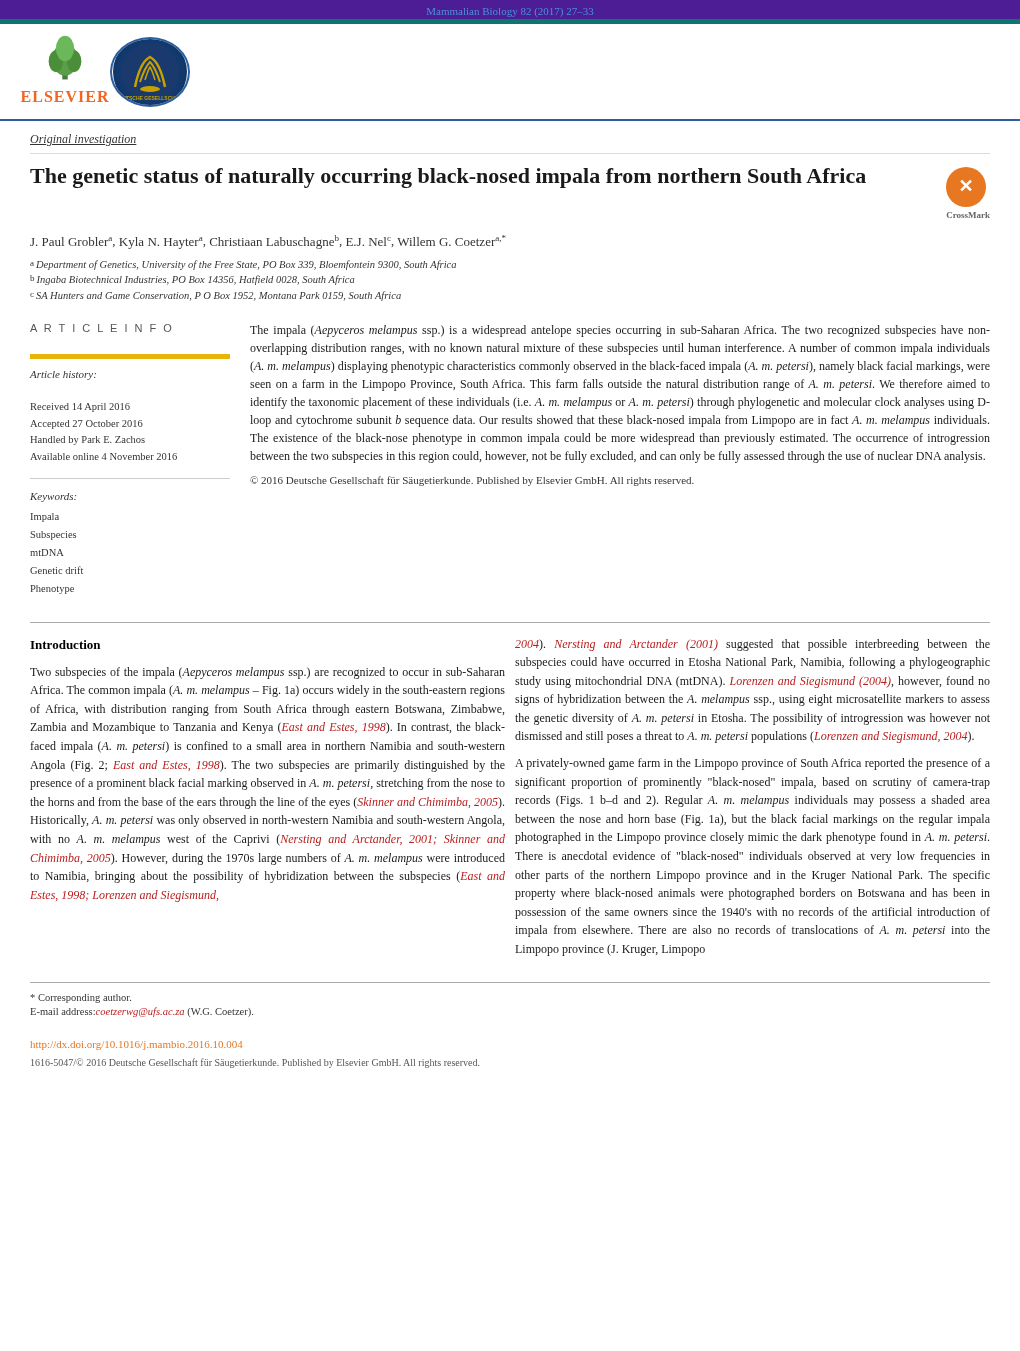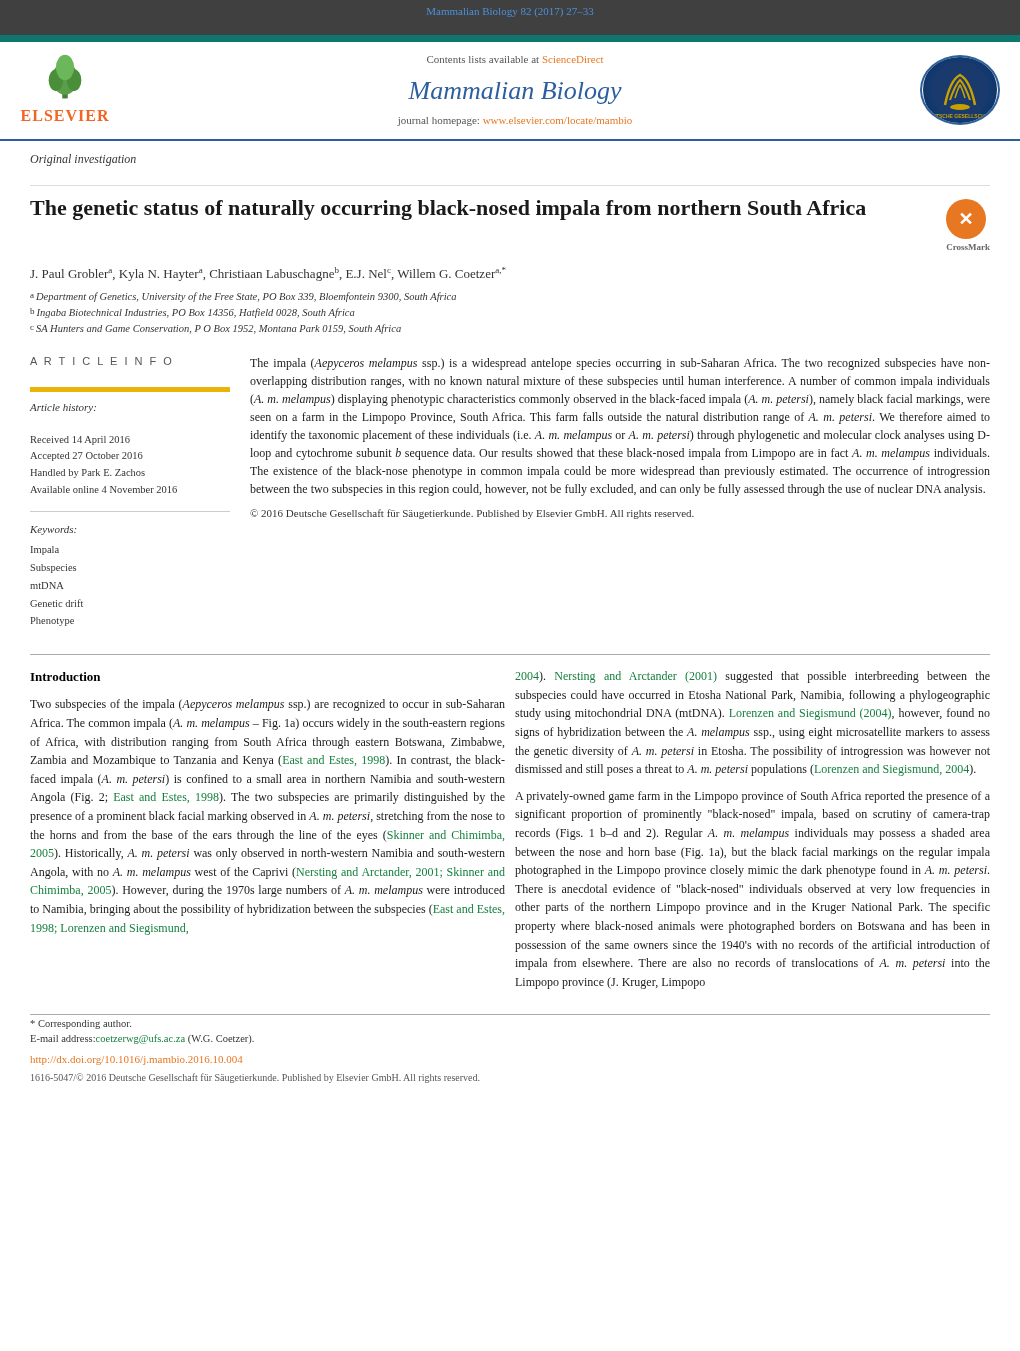--- a/index.html
+++ b/index.html
@@ -6,26 +6,26 @@
     body {
       font-family: 'Times New Roman', Times, serif;
       background: #fff;
       color: #000;
       width: 1020px;
       min-height: 1351px;
       font-size: 13px;
       line-height: 1.4;
     }
     .top-bar {
-      background: #404040;
+      background: #4c1d95;
       text-align: center;
-      padding: 4px 0 16px;
+      padding: 4px 0 0;
       font-size: 11px;
       color: #4a90d9;
-      border-bottom: 7px solid #0f766e;
+      border-bottom: 5px solid #0f766e;
     }
     .journal-header {
       display: flex;
       align-items: center;
       padding: 10px 20px;
       border-bottom: 2px solid #2c5f9e;
       position: relative;
     }
     .elsevier-logo {
       width: 90px;
@@ -97,21 +97,22 @@
     }
     .article-section {
       padding: 10px 30px 5px;
     }
     .original-investigation {
       font-size: 12px;
       font-style: italic;
       color: #333;
       margin-bottom: 5px;
       border-bottom: 1px solid #ddd;
-      padding-bottom: 18px;
+      padding-bottom: 5px;
+      text-decoration: underline;
     }
     .article-title-row {
       display: flex;
       align-items: flex-start;
       margin-top: 8px;
     }
     .article-title {
       font-size: 22px;
       font-weight: bold;
       color: #1a1a1a;
@@ -242,21 +243,22 @@
       margin-bottom: 8px;
       color: #000;
     }
     .body-para {
       margin-bottom: 8px;
       font-size: 12px;
       line-height: 1.55;
       text-align: justify;
     }
     .ref-link {
-      color: #15803d;
+      color: #b91c1c;
+      font-style: italic;
     }
     .footnote-text {
       font-size: 10.5px;
       color: #333;
       line-height: 1.4;
     }
     .doi-line {
       padding: 5px 30px 2px;
       font-size: 11px;
       color: #e87722;
@@ -278,31 +280,20 @@
   <div class="elsevier-logo">
     <svg class="elsevier-tree" viewBox="0 0 60 55">
       <rect x="27" y="38" width="6" height="12" fill="#4a7c3f"></rect>
       <ellipse cx="30" cy="28" rx="14" ry="18" fill="#5a9e4a"></ellipse>
       <ellipse cx="20" cy="30" rx="8" ry="12" fill="#4a8e3a"></ellipse>
       <ellipse cx="40" cy="30" rx="8" ry="12" fill="#4a8e3a"></ellipse>
       <ellipse cx="30" cy="16" rx="10" ry="14" fill="#6ab85a"></ellipse>
     </svg>
     <div class="elsevier-text">ELSEVIER</div>
   </div>
-  <div class="journal-center">
-    <div class="contents-line">
-      <span>Contents lists available at</span>
-      <span class="sciencedirect-link">ScienceDirect</span>
-    </div>
-    <div class="journal-title-header">Mammalian Biology</div>
-    <div class="journal-homepage">
-      <span>journal homepage:</span>
-      <span class="homepage-link">www.elsevier.com/locate/mambio</span>
-    </div>
-  </div>
   <div class="springer-logo">
     <div class="springer-circle">
       <svg viewBox="0 0 60 60" width="60" height="60">
         <circle cx="30" cy="30" r="29" fill="#1a3a6e"></circle>
         <path d="M15 45 Q20 20 30 15 Q40 20 45 45" fill="none" stroke="#c8a000" stroke-width="2.5"></path>
         <path d="M20 40 Q25 25 30 20 Q35 25 40 40" fill="none" stroke="#c8a000" stroke-width="2"></path>
         <path d="M25 38 Q28 28 30 25 Q32 28 35 38" fill="none" stroke="#c8a000" stroke-width="1.5"></path>
         <ellipse cx="30" cy="47" rx="10" ry="3" fill="#c8a000"></ellipse>
         <text x="30" y="58" text-anchor="middle" font-size="5" fill="#c8a000" font-family="Arial">DEUTSCHE GESELLSCHAFT</text>
       </svg>
@@ -381,21 +372,21 @@
   <div class="body-col">
     <p class="body-para">
       <span class="ref-link">2004</span>). <span class="ref-link">Nersting and Arctander (2001)</span> suggested that possible interbreeding between the subspecies could have occurred in Etosha National Park, Namibia, following a phylogeographic study using mitochondrial DNA (mtDNA). <span class="ref-link">Lorenzen and Siegismund (2004)</span>, however, found no signs of hybridization between the <em>A. melampus</em> ssp., using eight microsatellite markers to assess the genetic diversity of <em>A. m. petersi</em> in Etosha. The possibility of introgression was however not dismissed and still poses a threat to <em>A. m. petersi</em> populations (<span class="ref-link">Lorenzen and Siegismund, 2004</span>).
     </p>
     <p class="body-para">
       A privately-owned game farm in the Limpopo province of South Africa reported the presence of a significant proportion of prominently "black-nosed" impala, based on scrutiny of camera-trap records (Figs. 1 b–d and 2). Regular <em>A. m. melampus</em> individuals may possess a shaded area between the nose and horn base (Fig. 1a), but the black facial markings on the regular impala photographed in the Limpopo province closely mimic the dark phenotype found in <em>A. m. petersi</em>. There is anecdotal evidence of "black-nosed" individuals observed at very low frequencies in other parts of the northern Limpopo province and in the Kruger National Park. The specific property where black-nosed animals were photographed borders on Botswana and has been in possession of the same owners since the 1940's with no records of the artificial introduction of impala from elsewhere. There are also no records of translocations of <em>A. m. petersi</em> into the Limpopo province (J. Kruger, Limpopo
     </p>
   </div>
 </div>
 
-<div style="margin: 15px 30px 0; border-top: 1px solid #aaa; padding-top: 2px;">
+<div style="margin: 15px 30px 12px; border-top: 1px solid #aaa; padding-top: 8px;">
   <div class="footnote-text">
     <span>* Corresponding author.</span>
   </div>
   <div class="footnote-text">
     <span>E-mail address:</span><span class="ref-link">coetzerwg@ufs.ac.za</span>
     <span>(W.G. Coetzer).</span>
   </div>
 </div>
 
 <div class="doi-line">

